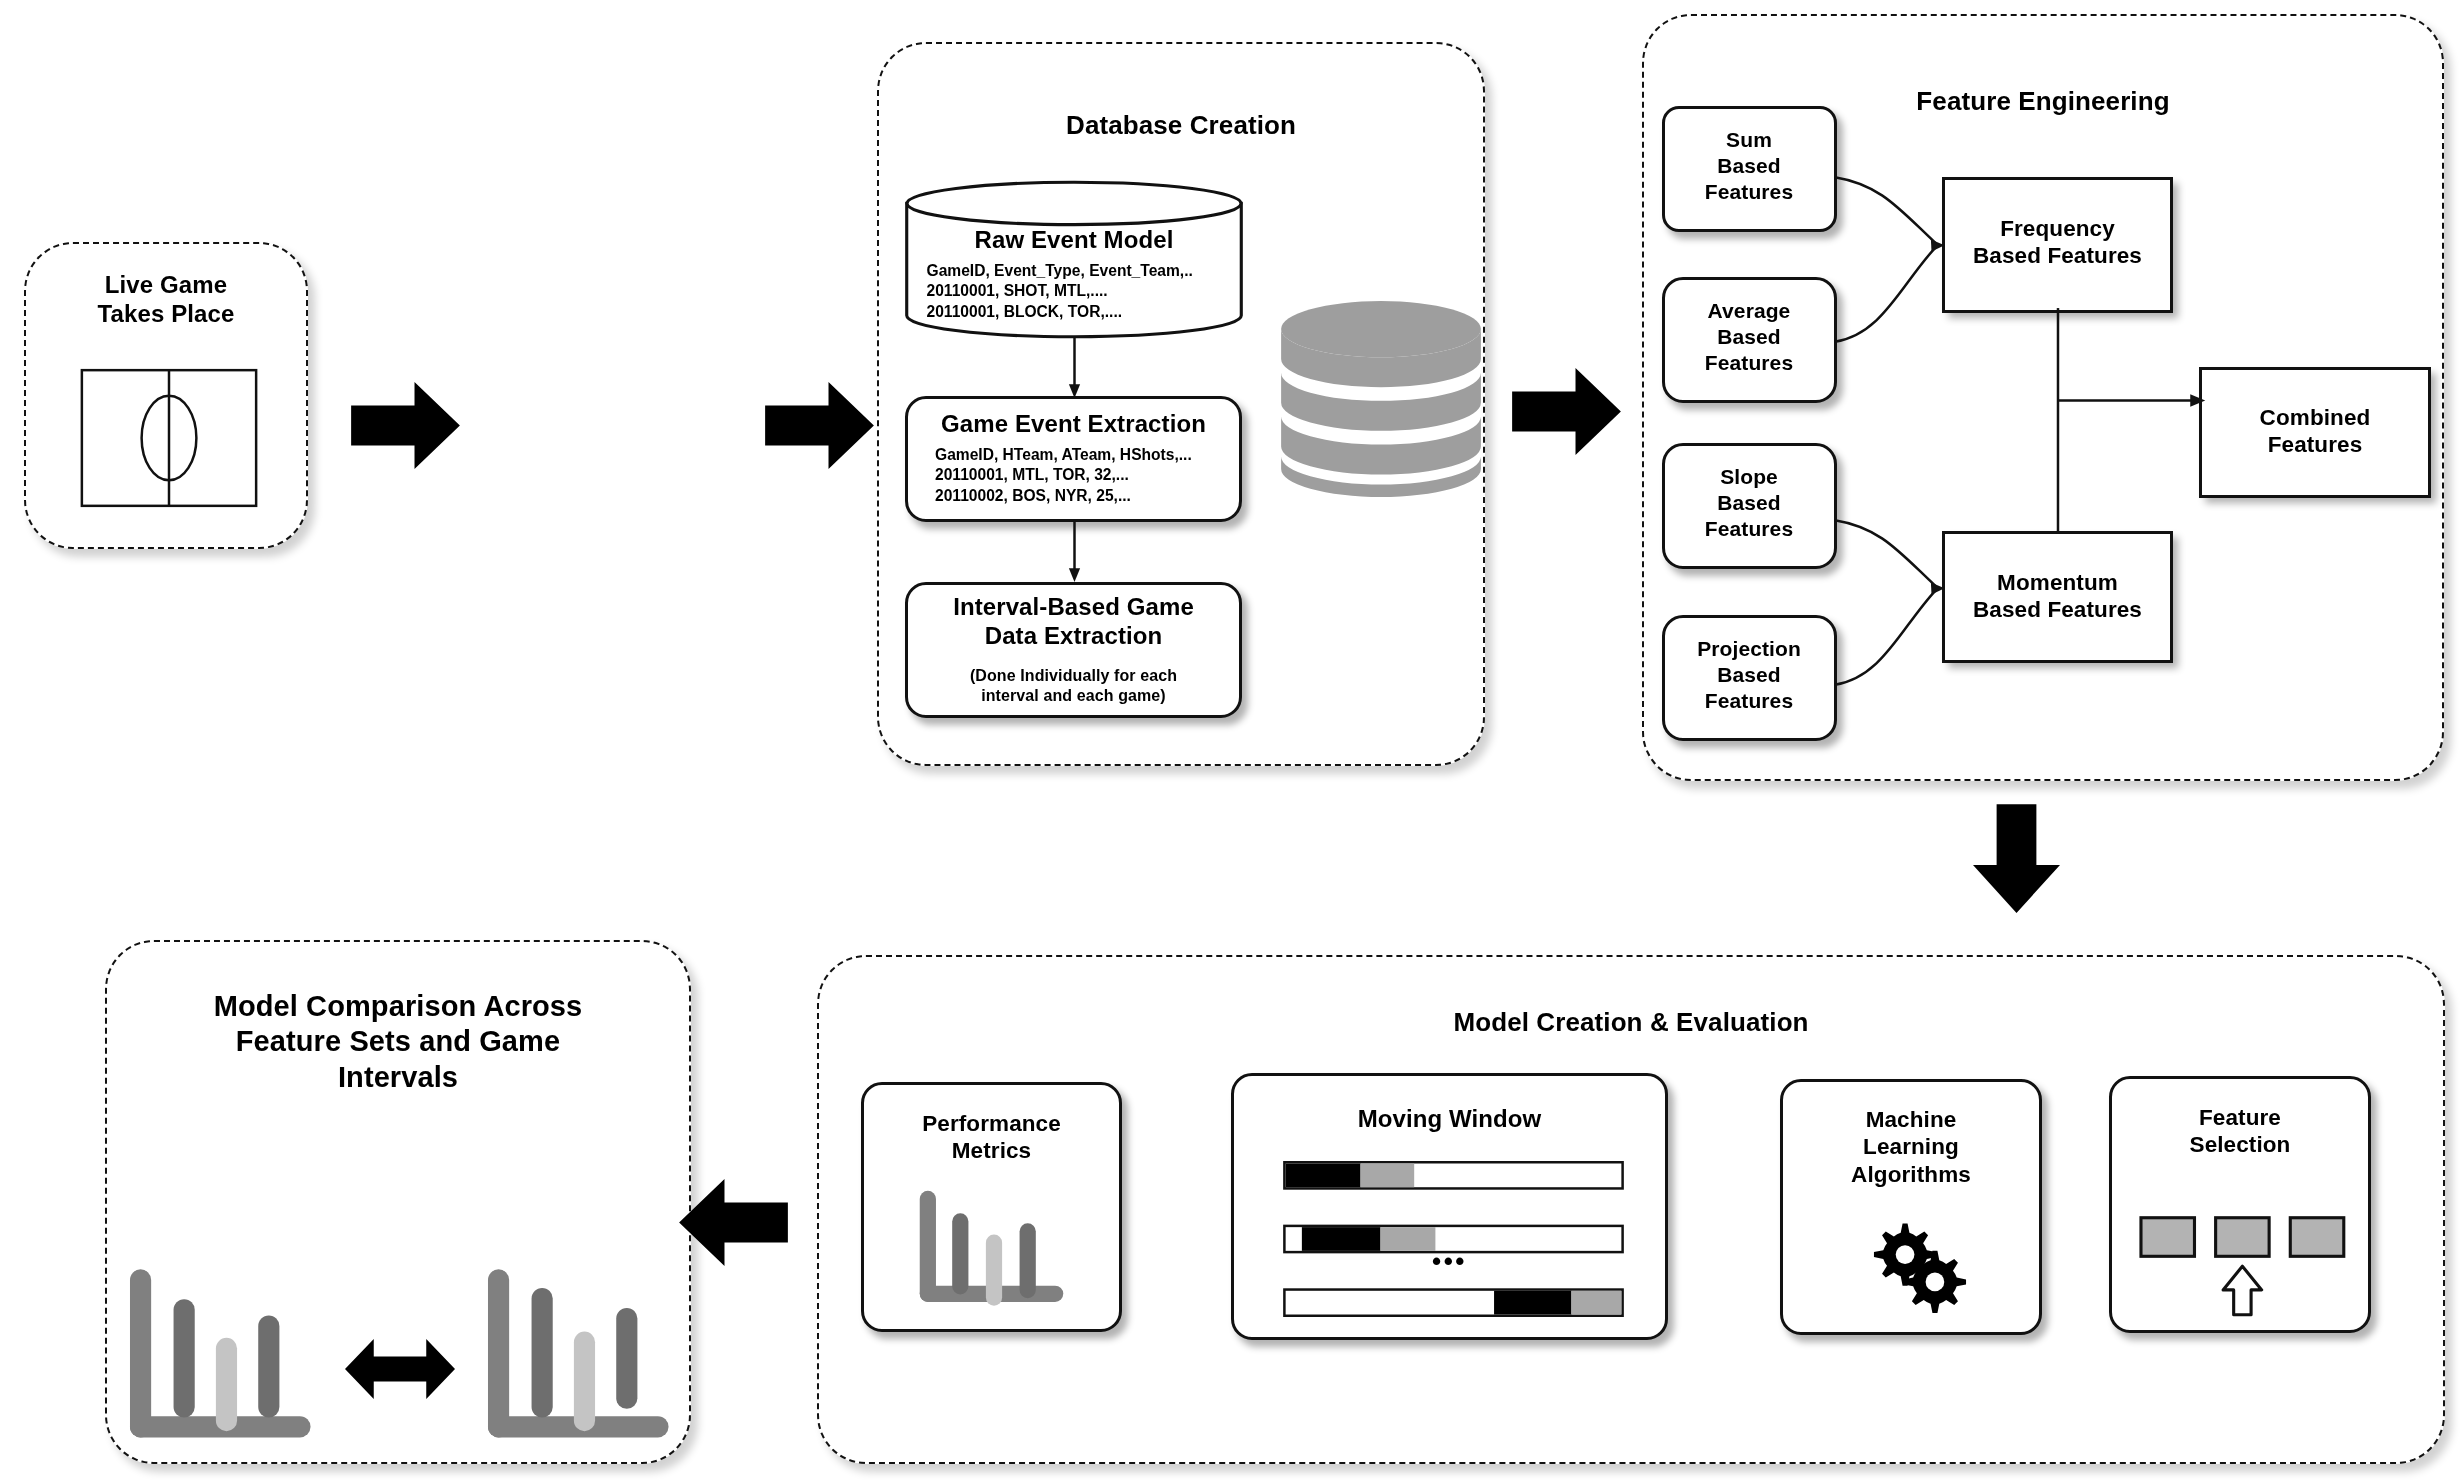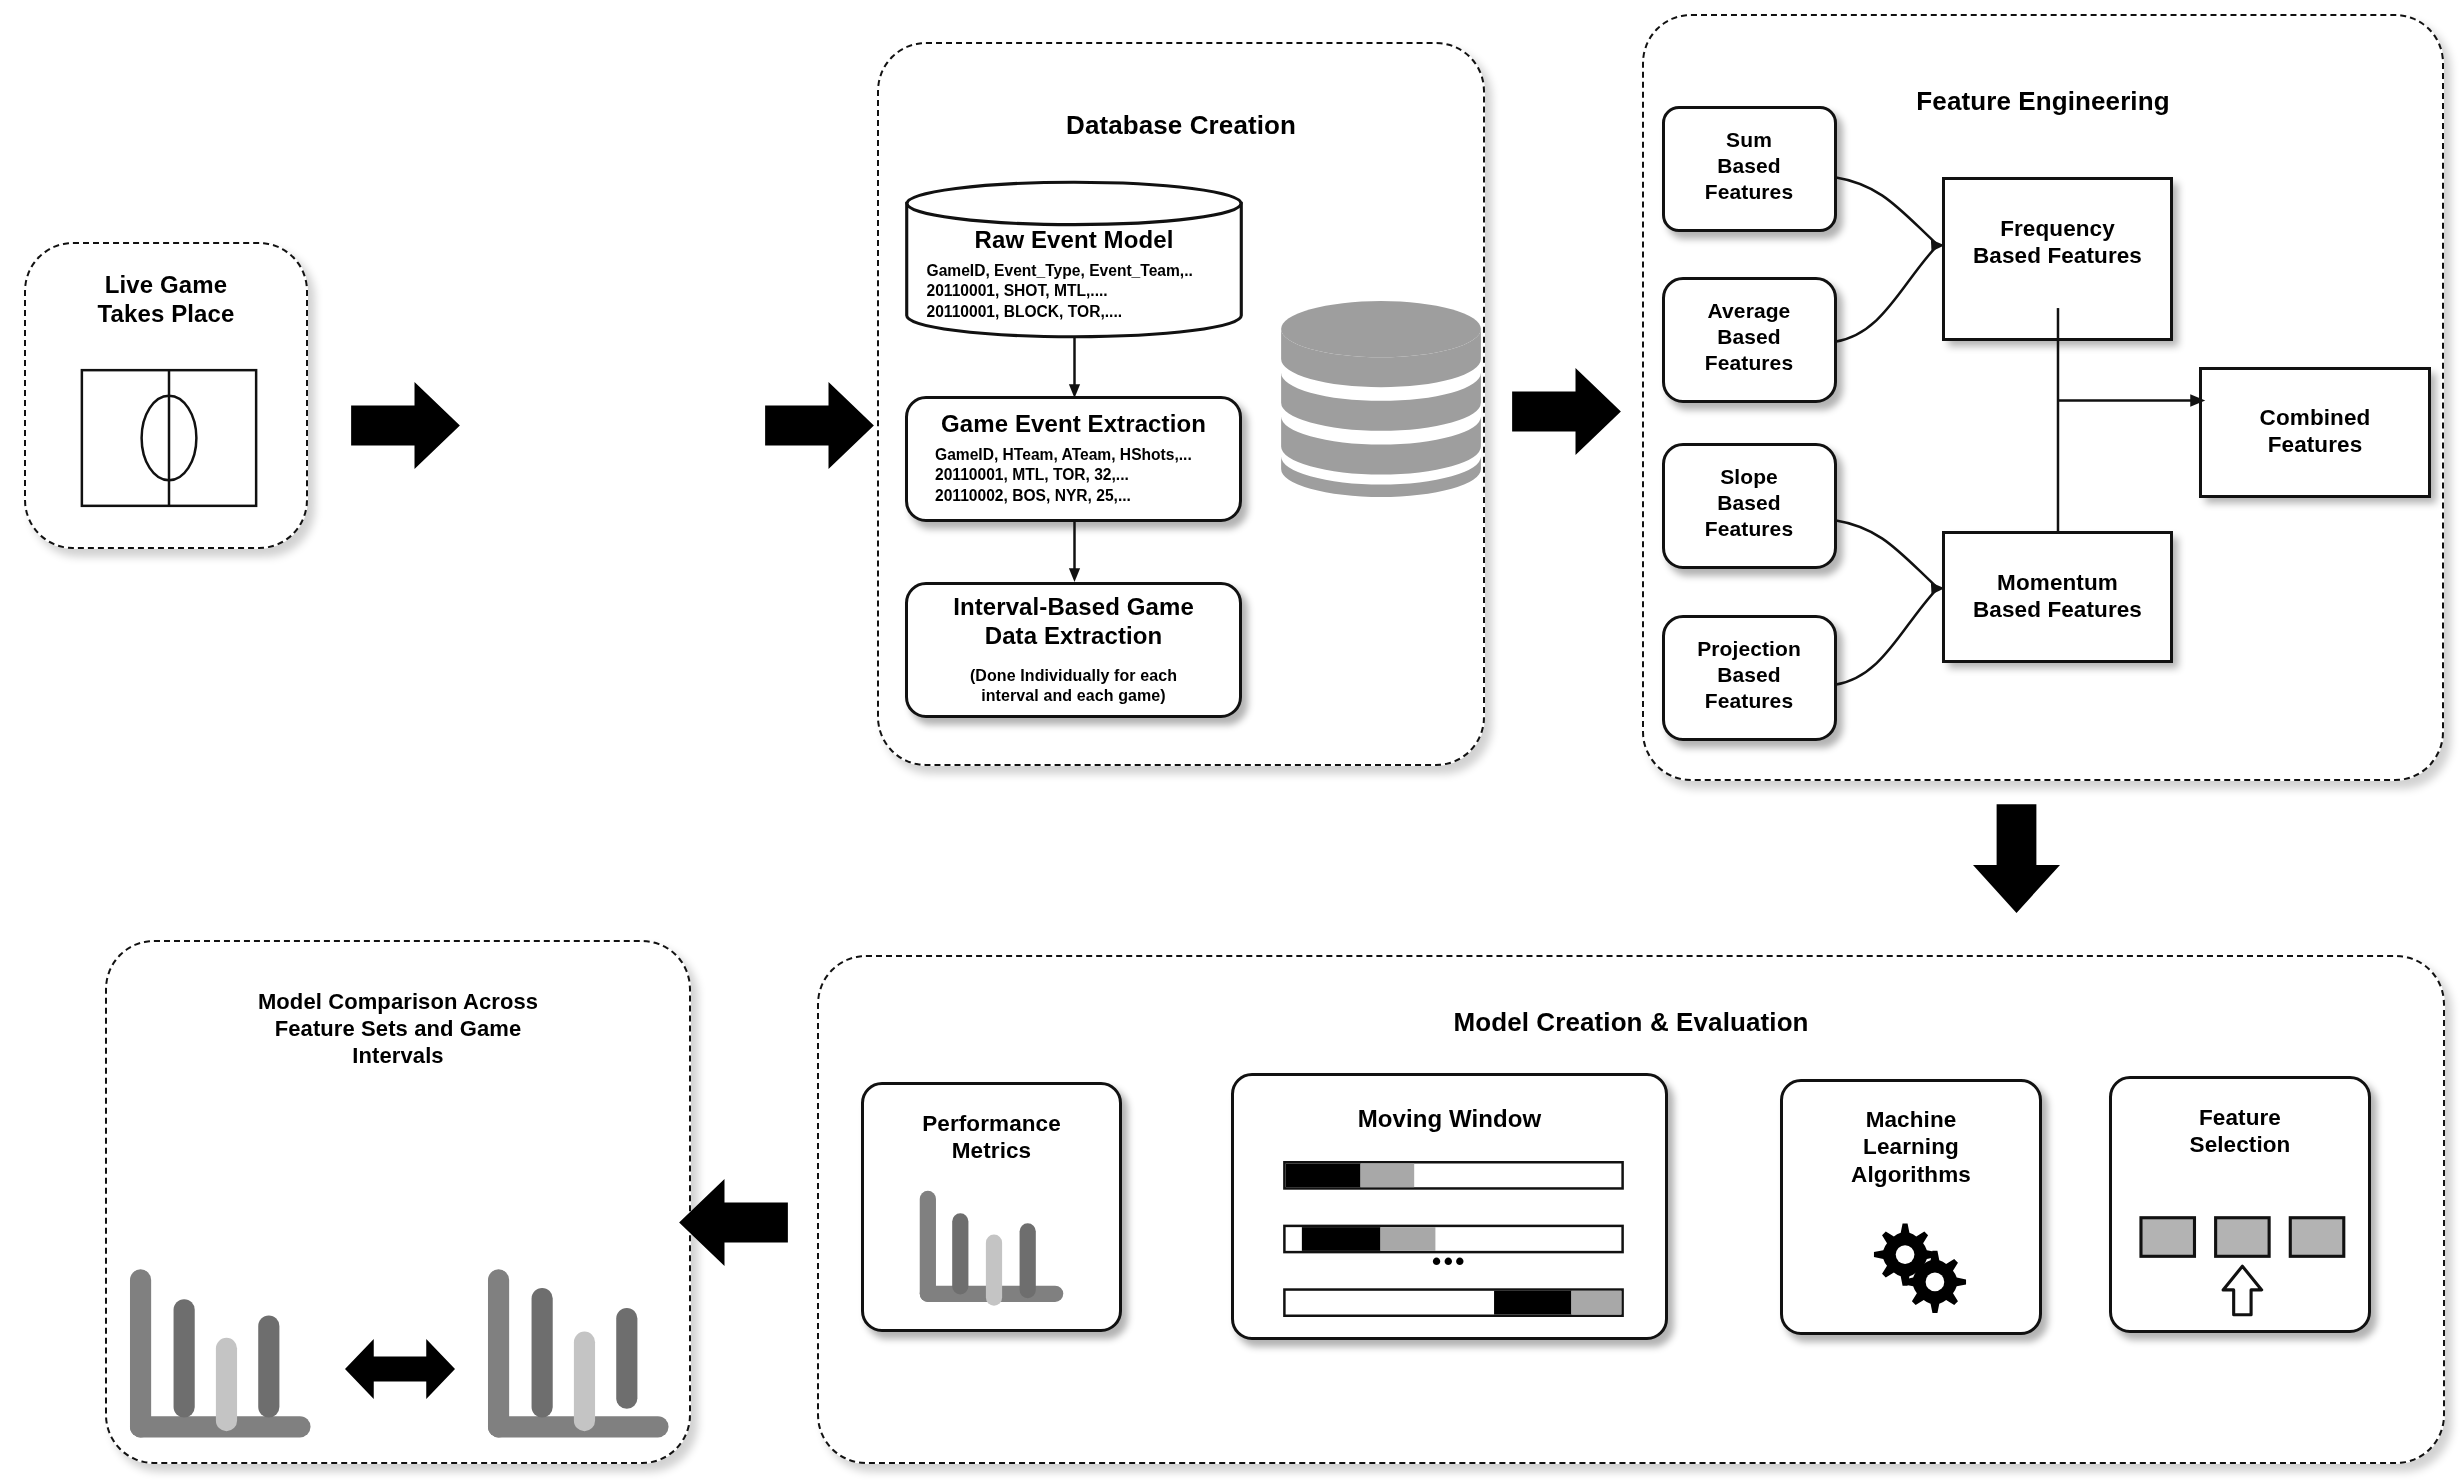--- a/index.html
+++ b/index.html
@@ -128,21 +128,21 @@
       <div class="ctitle t34 lbl" style="top:18.7px;white-space:pre-line;">Slope
 Based
 Features</div>
     </div>
     <div class="abs solid" style="left:17.5px;top:599px;width:175px;height:126px;">
       <div class="ctitle t34 lbl" style="top:18.7px;white-space:pre-line;">Projection
 Based
 Features</div>
     </div>
 
-    <div class="abs sq" style="left:298px;top:161px;width:231px;height:164px;">
+    <div class="abs sq" style="left:298px;top:161px;width:231px;height:136px;">
       <div class="ctitle t36 lbl" style="top:35px;white-space:pre-line;">Frequency
 Based Features</div>
     </div>
     <div class="abs sq" style="left:298px;top:515px;width:231px;height:132px;">
       <div class="ctitle t36 lbl" style="top:35px;white-space:pre-line;">Momentum
 Based Features</div>
     </div>
     <div class="abs sq" style="left:555px;top:318px;width:232px;height:131px;margin-top:33px;">
       <div class="ctitle t36 lbl" style="top:34px;white-space:pre-line;">Combined
 Features</div>
@@ -165,21 +165,21 @@
       <line x1="8" y1="148" x2="228" y2="148" stroke="#111" stroke-width="4"></line>
       <path d="M244,148 L220,138 L220,158 Z" fill="#111"></path>
     </svg>
   </div>
 
   <svg class="abs" style="left:1973px;top:804px;" width="87" height="109" viewBox="0 0 140 175">
     <path d="M38,0 L102,0 L102,98 L140,98 L70,175 L0,98 L38,98 Z" fill="#000"></path>
   </svg>
 
   <div class="abs dash" style="left:105px;top:940px;width:586px;height:524px;">
-    <div class="ctitle t40 lbl" style="top:47px;font-size:22px;white-space:pre-line;">Model Comparison Across
+    <div class="ctitle t40 lbl" style="top:47px;font-size:29px;white-space:pre-line;">Model Comparison Across
 Feature Sets and Game
 Intervals</div>
 
     <svg class="abs" style="left:17.5px;top:321px;" width="193" height="187" viewBox="0 0 310 300">
       <rect x="8" y="10" width="34" height="270" rx="17" fill="#808080"></rect>
       <rect x="8" y="246" width="290" height="34" rx="17" fill="#808080"></rect>
       <rect x="78" y="58" width="34" height="190" rx="17" fill="#6e6e6e"></rect>
       <rect x="146" y="120" width="34" height="150" rx="17" fill="#c4c4c4"></rect>
       <rect x="214" y="84" width="34" height="164" rx="17" fill="#6e6e6e"></rect>
     </svg>

